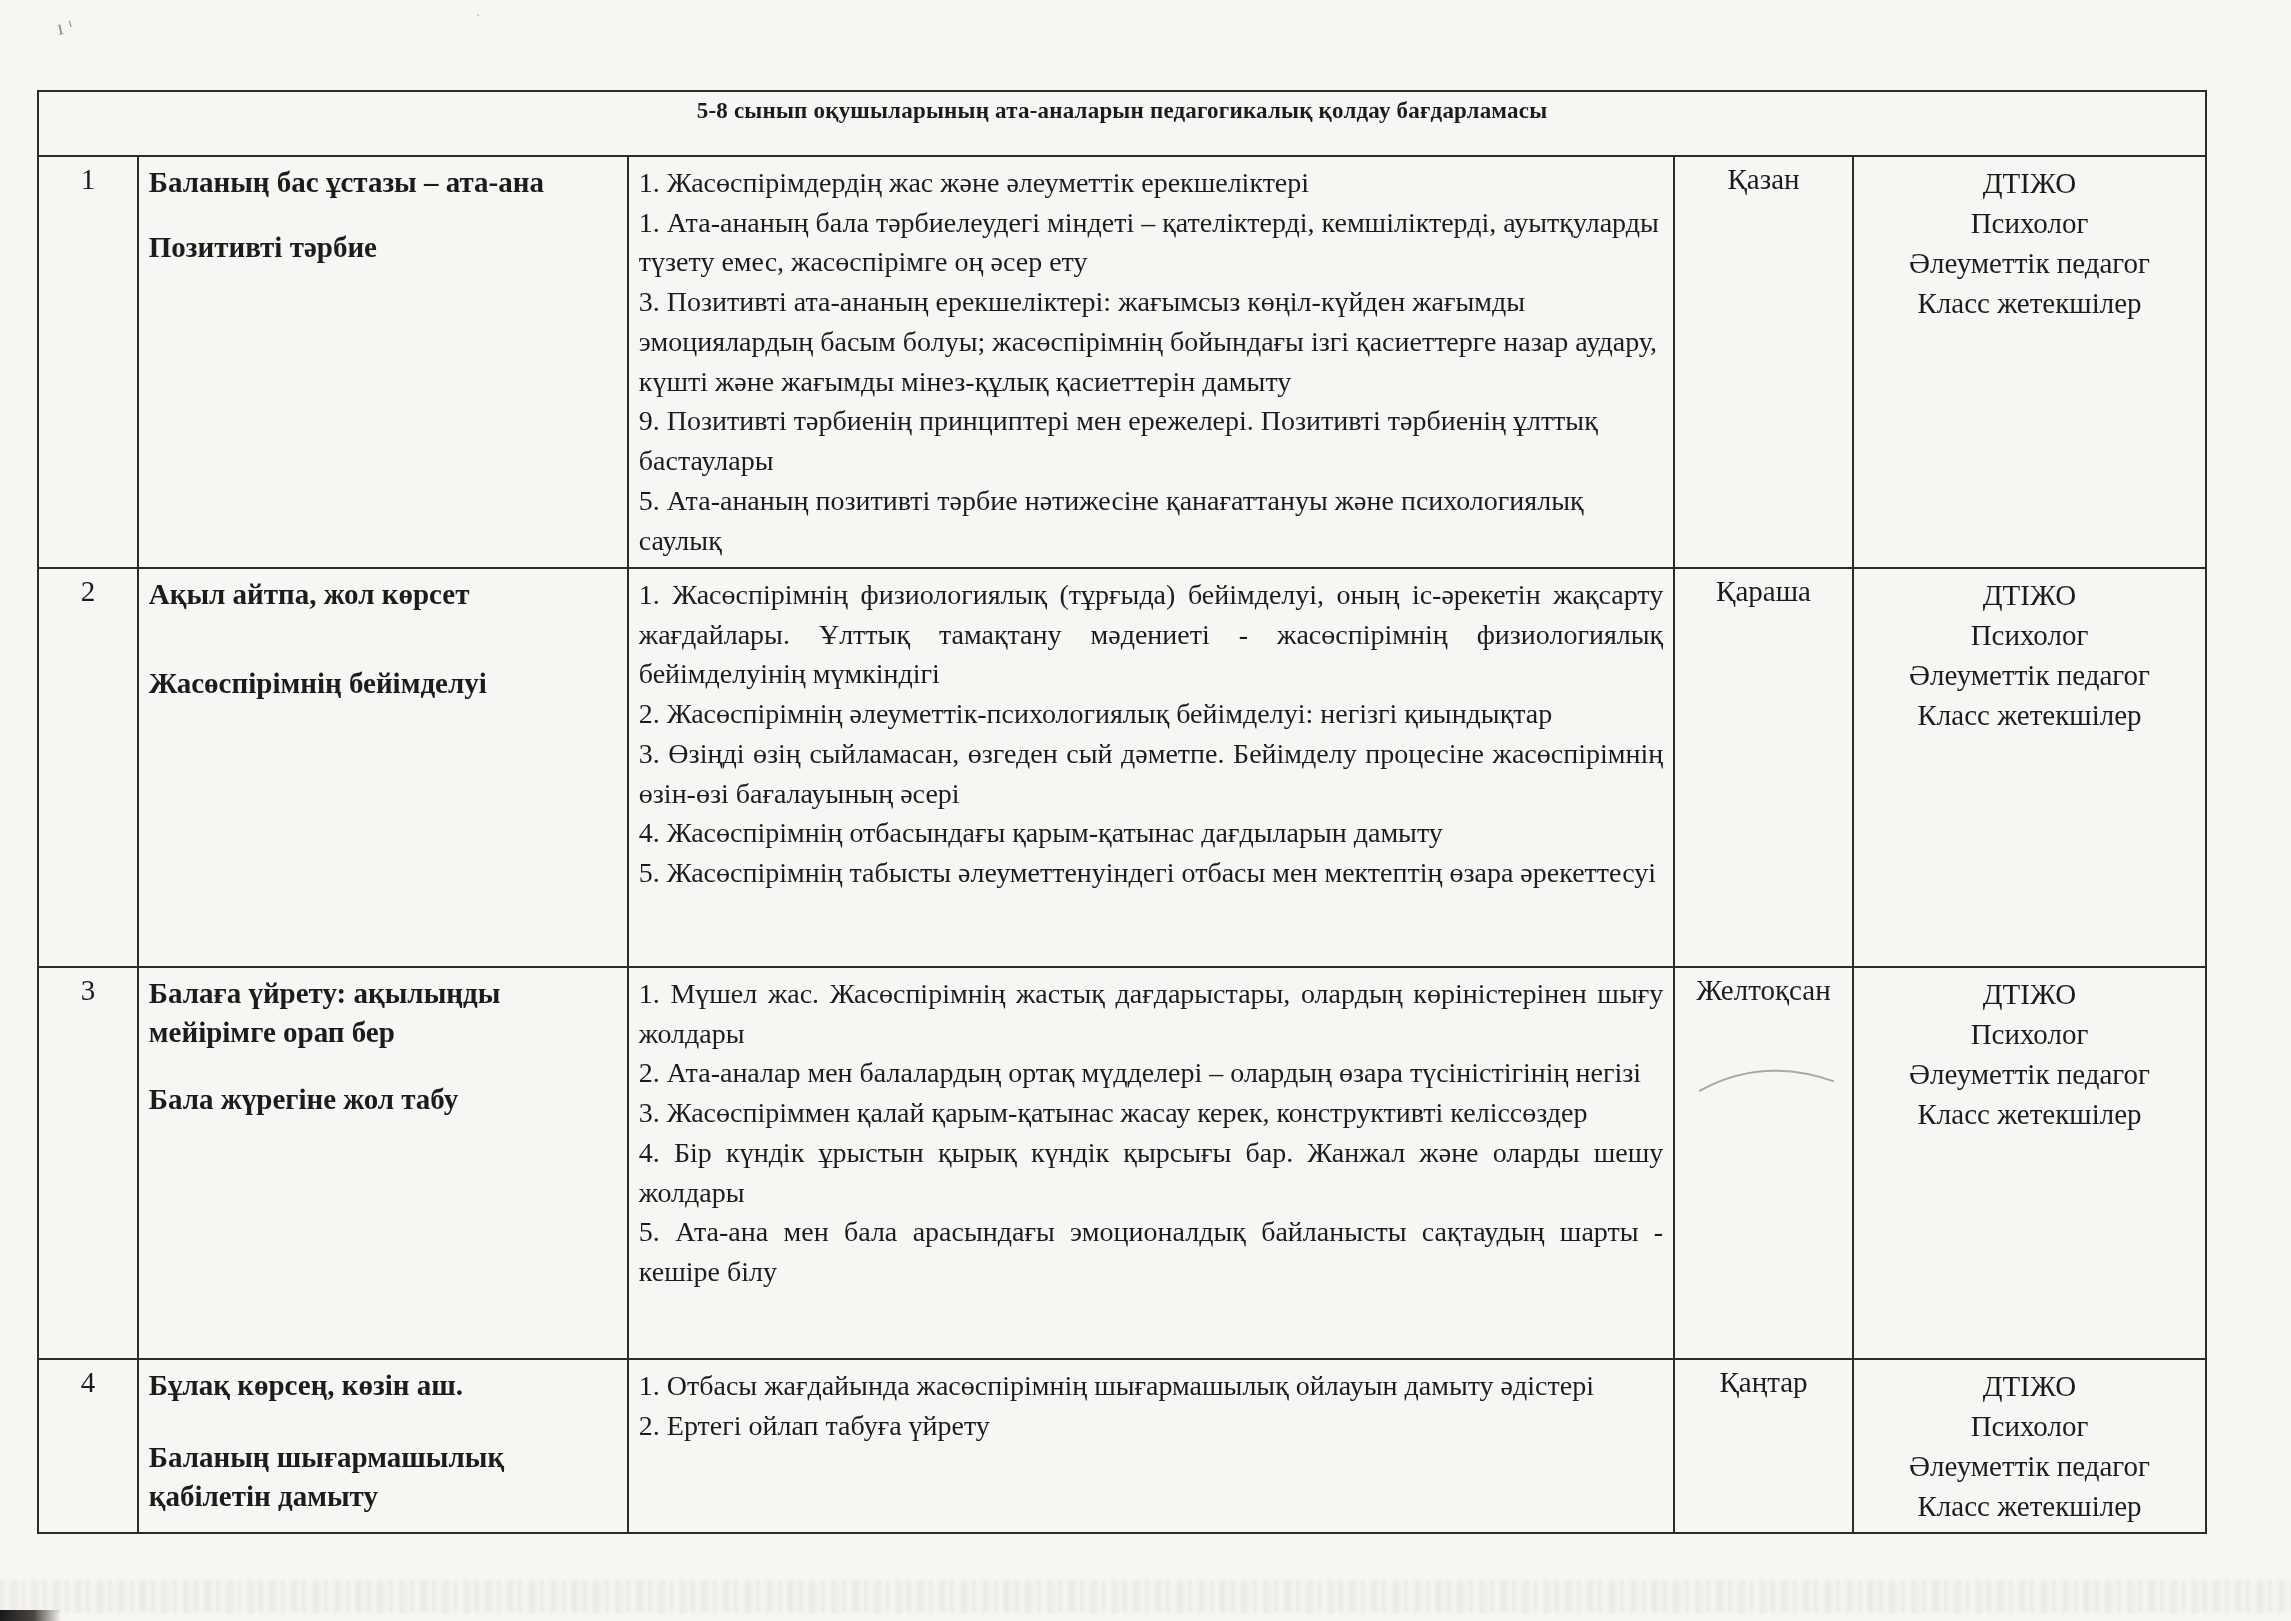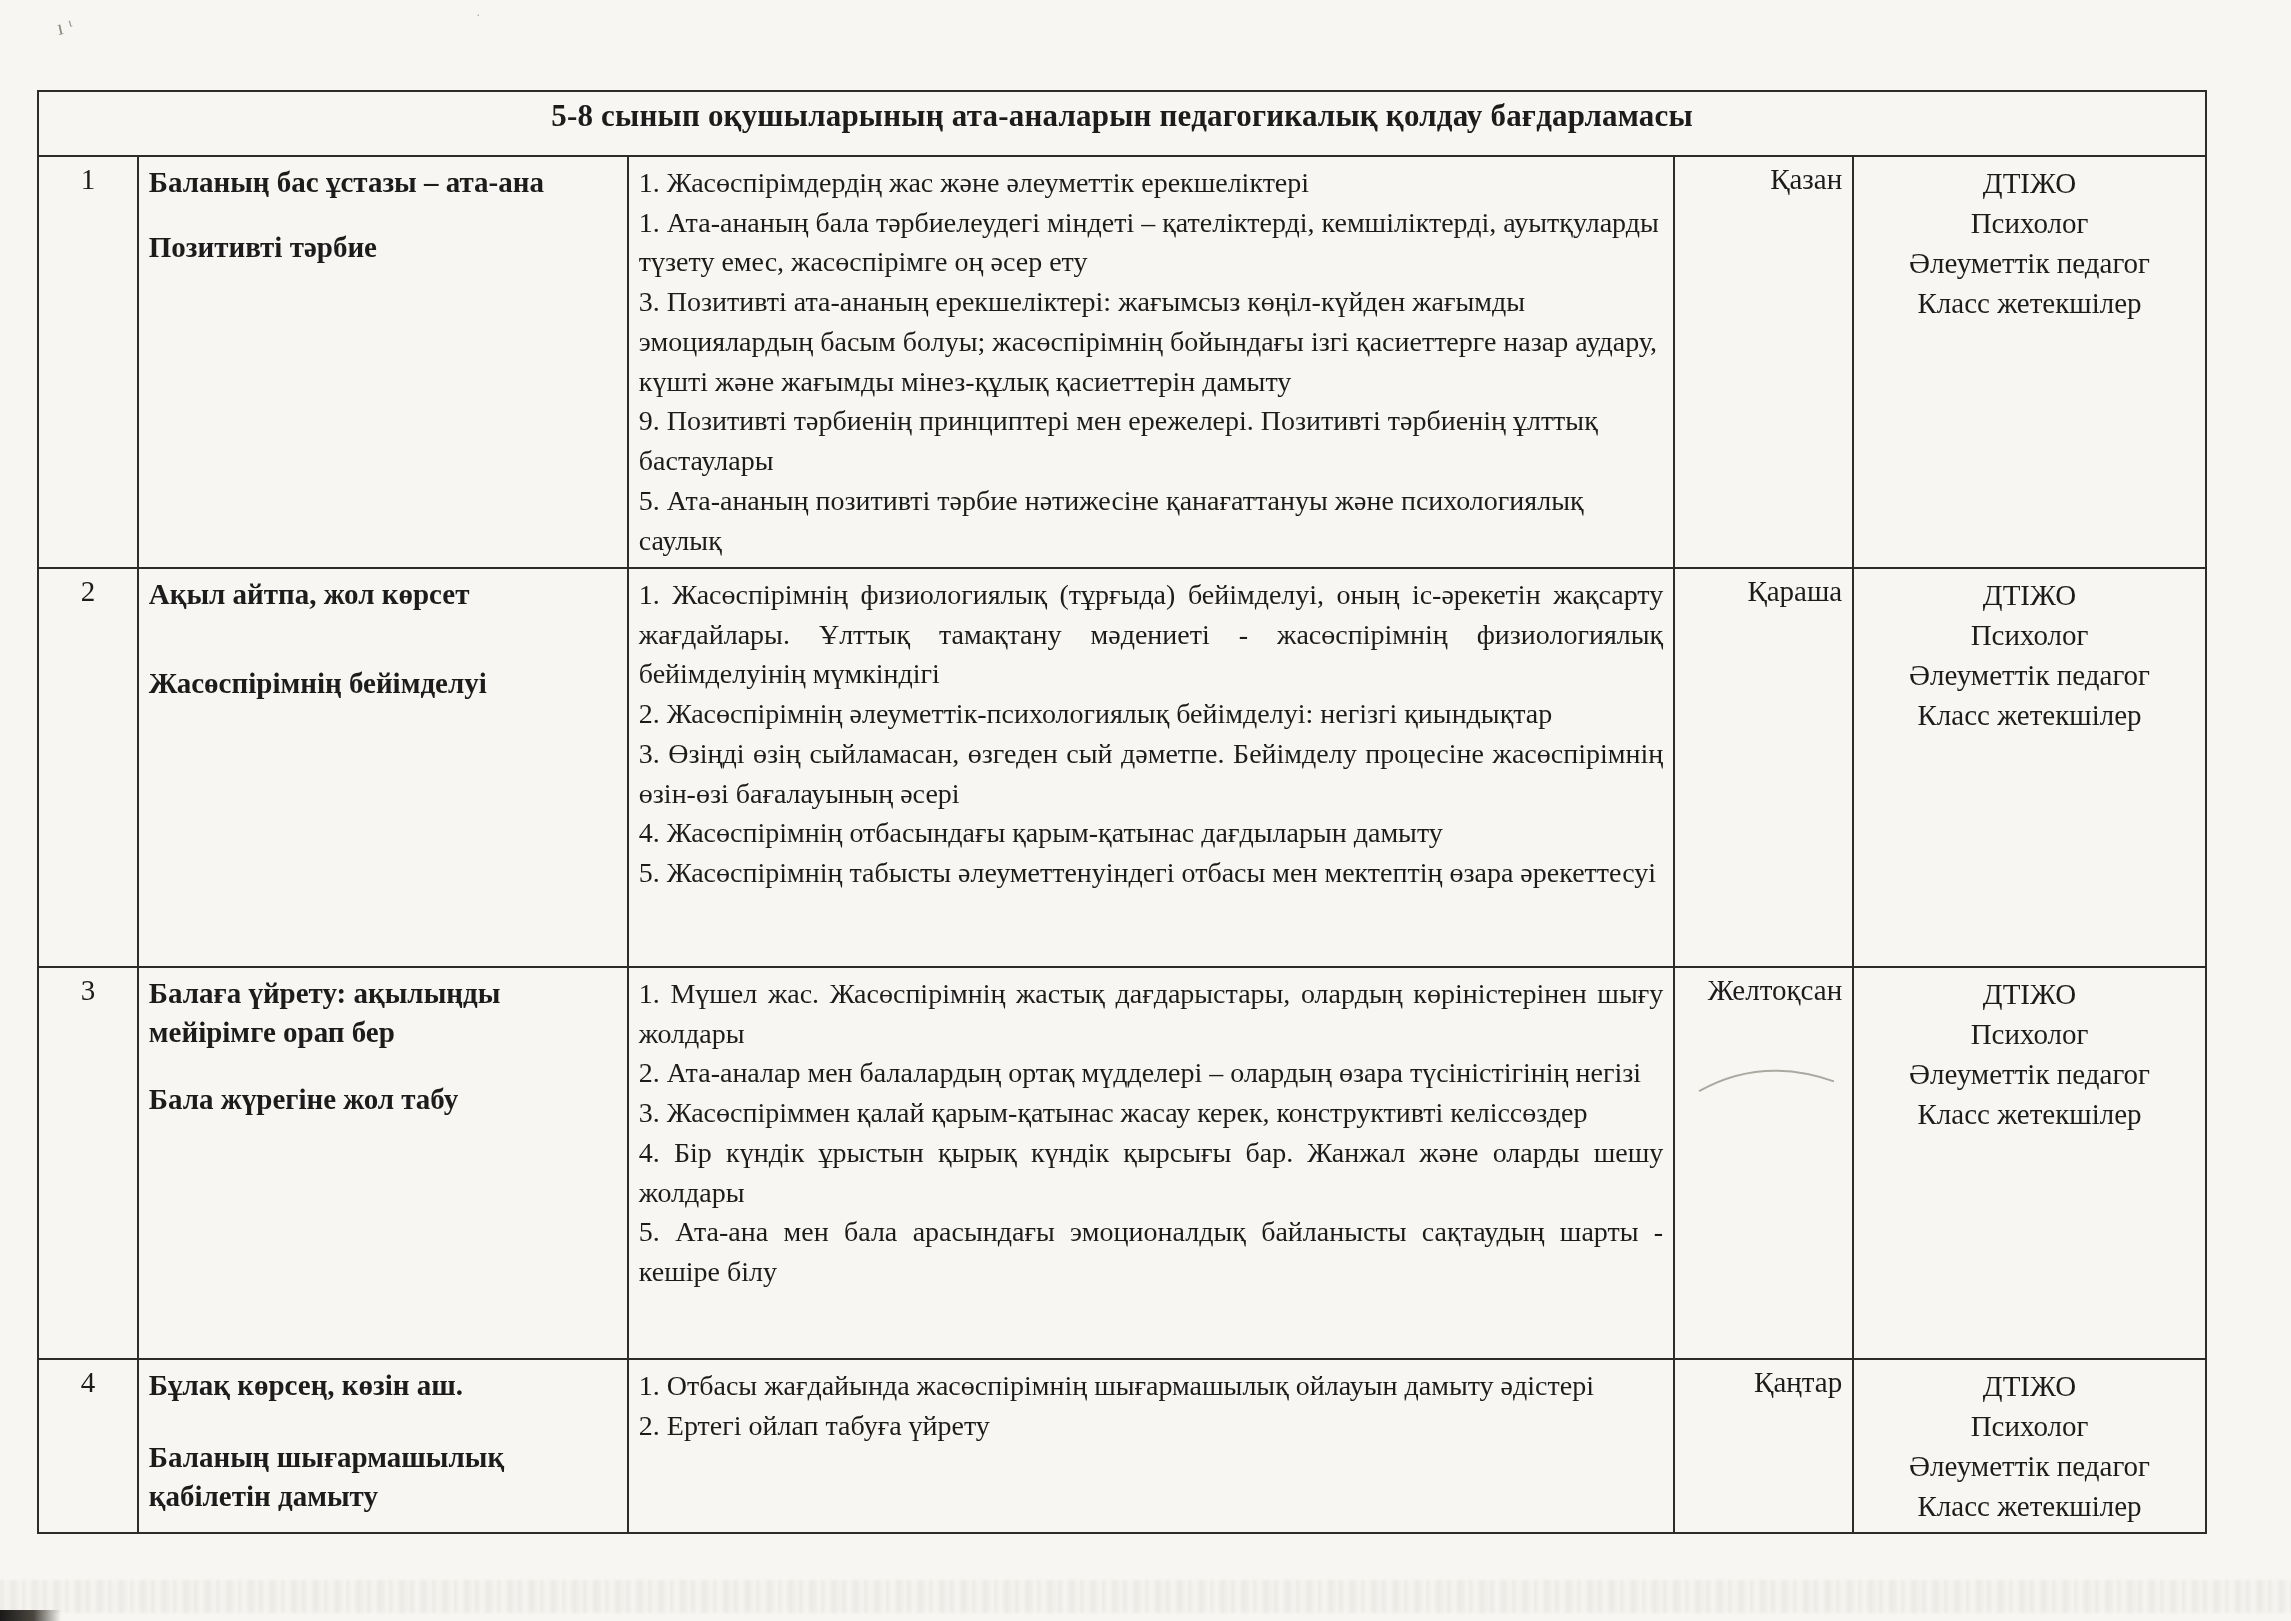--- a/index.html
+++ b/index.html
@@ -38,21 +38,21 @@
     background:transparent;
   }
   table.main td{
     border:2px solid #2e2c29;
     vertical-align:top;
     padding:5.9px 9.8px;
   }
   td.head{
     text-align:center;
     font-weight:bold;
-    font-size:31px;
+    font-size:23px;
     height:51px;
     padding-top:9.8px;
     letter-spacing:0.2px;
   }
   td.num{
     text-align:center;
     font-size:29px;
     padding-top:9.8px;
   }
   td.topic{
@@ -68,21 +68,21 @@
   tr.row-4 .topic-sub{margin-top:33px;}
   td.content{
     font-size:28px;
     line-height:1.42;
     padding:7.8px 11.8px 7.8px 9.8px;
   }
   td.content .item{text-align:justify;}
   tr.row-1 td.content .item,
   tr.row-4 td.content .item{text-align:left;}
   td.month{
-    text-align:right;
+    text-align:center;
     font-size:29px;
     padding-top:9.8px;
     position:relative;
   }
   td.resp{
     text-align:center;
     font-size:29px;
     line-height:1.38;
     padding-top:9.8px;
   }

